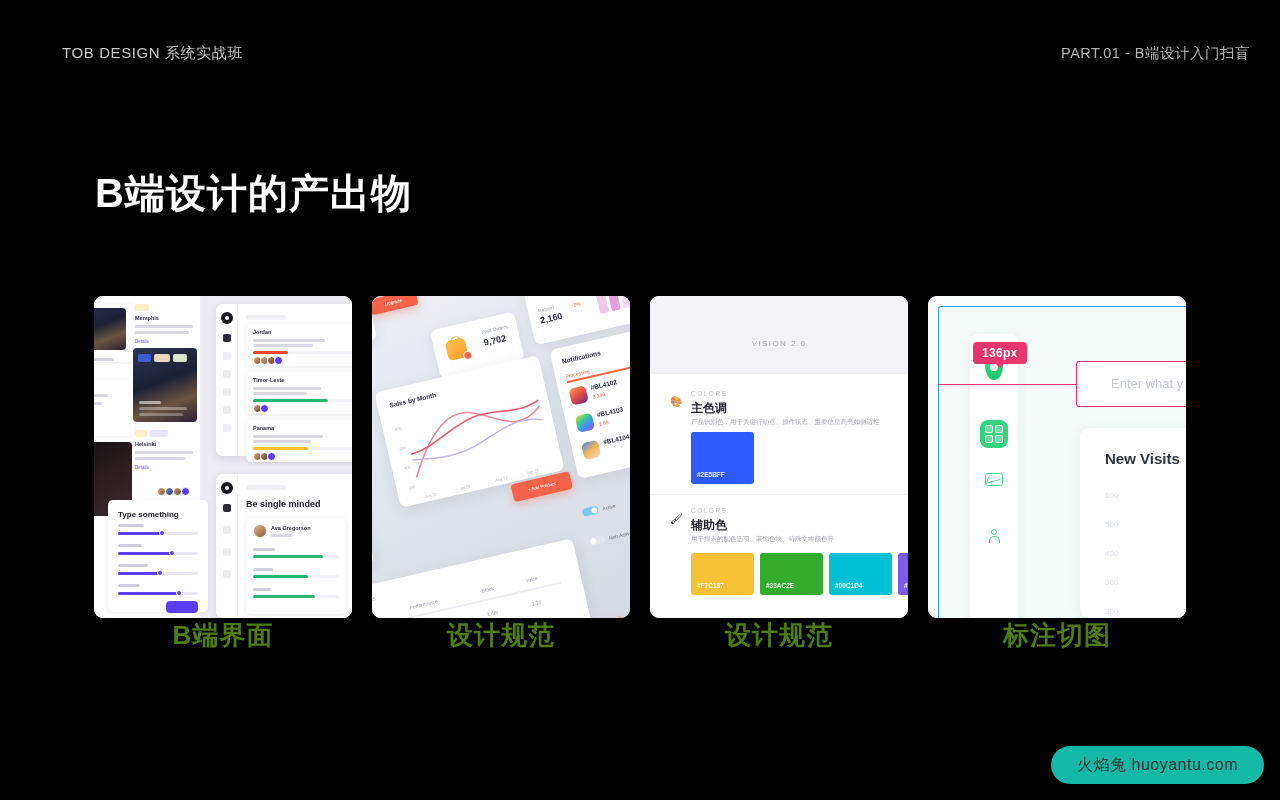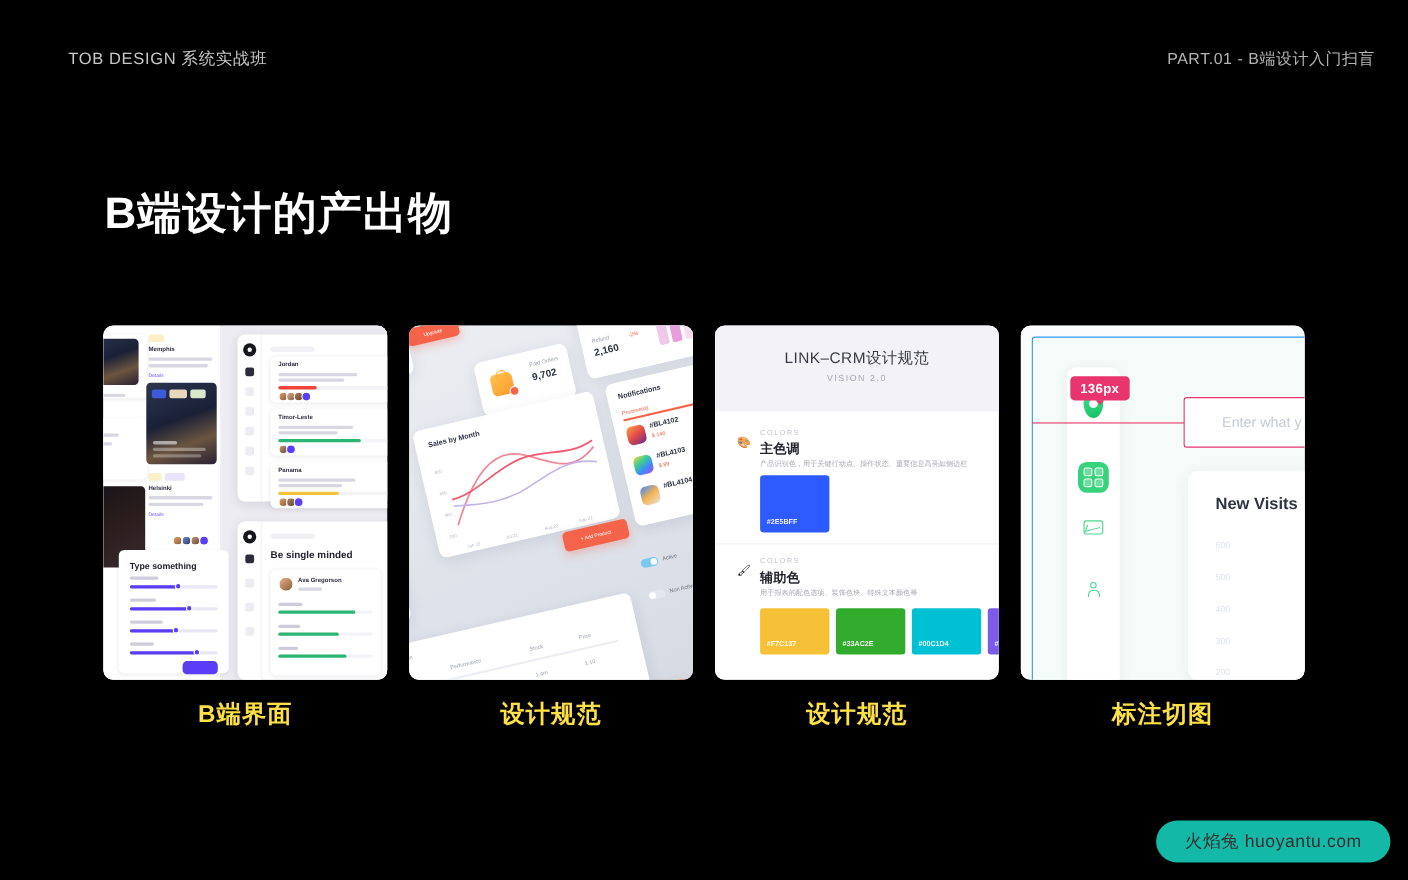--- a/index.html
+++ b/index.html
@@ -26,22 +26,22 @@
     position: absolute; top: 0; width: 258px; height: 322px;
     border-radius: 9px; overflow: hidden; background: #f3f3f5;
   }
   .card.c1 { left: 0; }
   .card.c2 { left: 278px; }
   .card.c3 { left: 556px; }
   .card.c4 { left: 834px; padding-left: 20px; }
   .card-inner { position: absolute; inset: 0; overflow: hidden; }
 
   .caption {
-    position: absolute; top: 634px; width: 258px; text-align: center;
-    color: #fde047; font-size: 22px; font-weight: 700; letter-spacing: 1px;
+    position: absolute; top: 618px; width: 258px; text-align: center;
+    color: #4d7c0f; font-size: 26px; font-weight: 700; letter-spacing: 1px;
   }
   .caption.p1 { left: 94px; }
   .caption.p2 { left: 372px; }
   .caption.p3 { left: 650px; }
   .caption.p4 { left: 928px; }
 
   
   .c1 .bg { position:absolute; inset:0; background:#f0eff4; }
   .c1 .leftcol { position:absolute; left:-22px; top:0; width:128px; height:322px; background:#ffffff; }
   .c1 .panelwrap { position:absolute; left:108px; top:0; width:150px; height:322px; background:#edecf2; }
@@ -369,21 +369,20 @@
             
           </div>
         </div>
       </div>
     </div>
 
     <div class="card c3">
       <div class="card-inner">
         <div class="bg"></div>
         <div class="top"></div>
-        <div class="t1">LINK–CRM设计规范</div>
         <div class="t2">VISION 2.0</div>
 
         <div class="divider" style="top:77px;"></div>
 
         <div class="klabel" style="left:41px;top:94px;">COLORS</div>
         <div class="kic" style="left:20px;top:100px;">🎨</div>
         <div class="khead" style="left:41px;top:104px;">主色调</div>
         <div class="kdesc" style="left:41px;top:122px;">产品识别色，用于关键行动点、操作状态、重要信息高亮如侧边栏</div>
         <div class="sw" style="left:41px;top:136px;width:63px;height:52px;background:#2e5bff;">
           <span>#2E5BFF</span>

